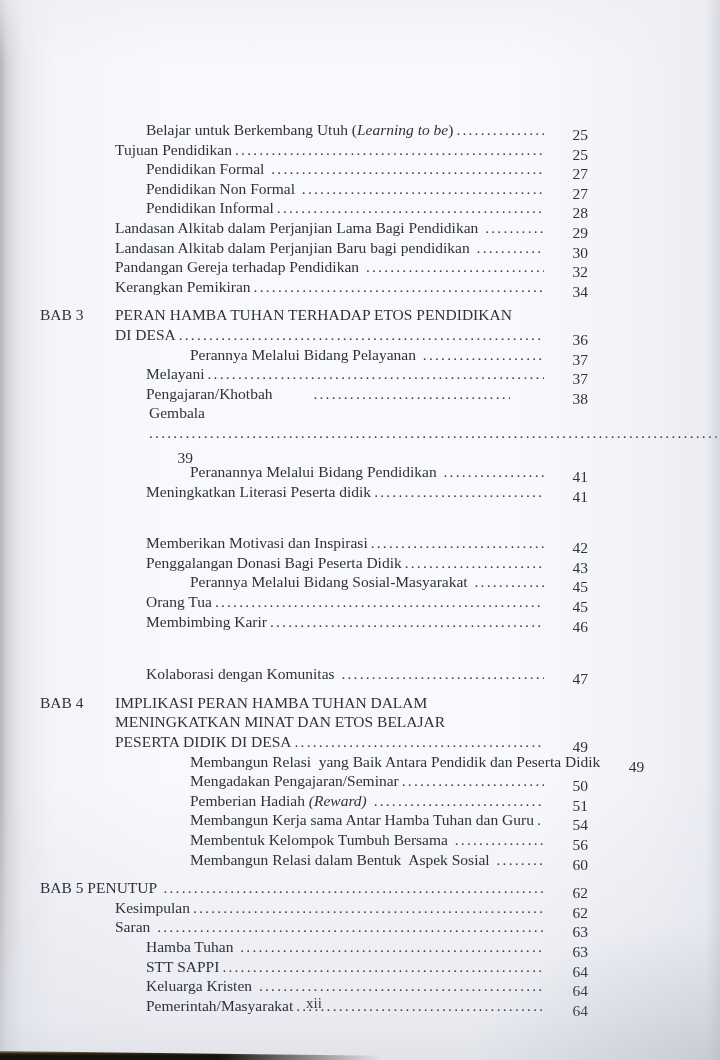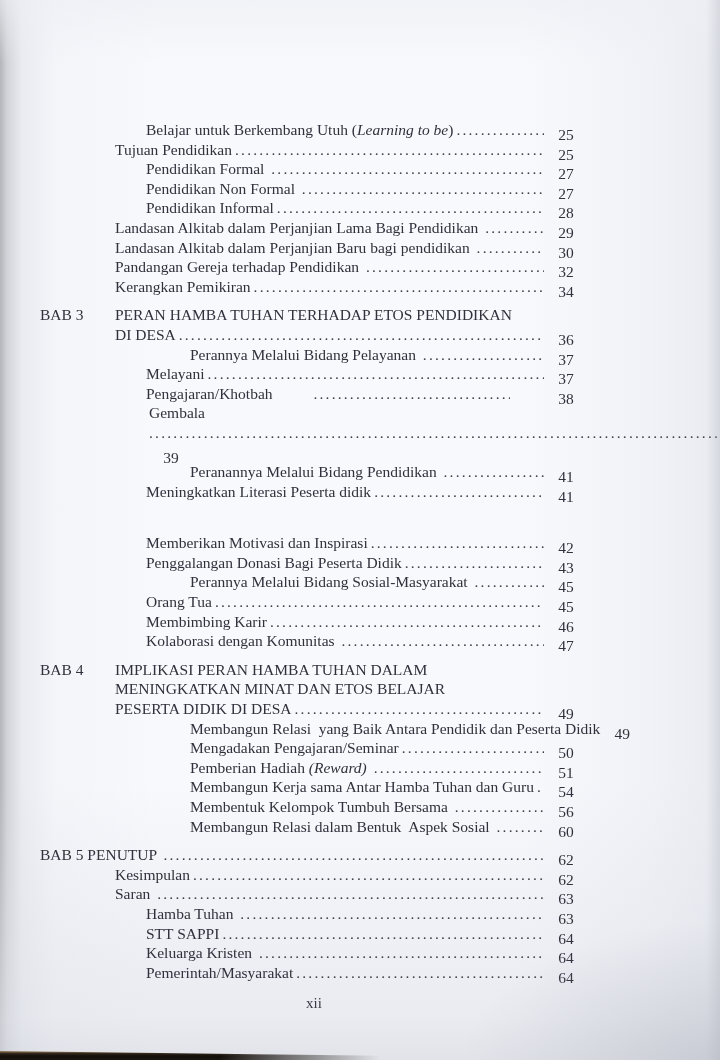--- a/index.html
+++ b/index.html
@@ -25,21 +25,21 @@
   .lvl2{padding-left:106px;}
   .leader{
     flex:1 1 auto; overflow:hidden; white-space:nowrap;
     letter-spacing:2.2px; margin-left:3px; color:#3c3d47;
     min-width:0;
   }
   .leader::after{
     content:"....................................................................................................................................................................................................";
   }
   .num{
-    flex:none; width:44px; text-align:center;
+    flex:none; width:44px; text-align:right;
     transform:translateY(5px);
   }
   .chapter{display:flex; margin-top:9px;}
   .ch-label{flex:none; width:75px; white-space:pre;}
   .ch-body{flex:1 1 auto; min-width:0;}
   .ch-line{white-space:pre;}
   .chapter-inline{margin-top:9px;}
   .folio{
     position:absolute; left:40px; top:995px; width:548px;
     text-align:center; font-size:15px; color:#3a3b45;
@@ -168,21 +168,21 @@
           <div class="row lvl2-in" style="padding-left: 31px;">
             <span class="t">Orang Tua</span>
             <span class="leader"></span>
             <span class="num">45</span>
           </div>
           <div class="row lvl2-in" style="padding-left: 31px;">
             <span class="t">Membimbing Karir</span>
             <span class="leader"></span>
             <span class="num">46</span>
           </div>
-          <div class="row lvl2-in" style="padding-left: 31px;">
+          <div class="row lvl2-in" style="padding-left: 31px; margin-top: 33px;">
             <span class="t">Kolaborasi dengan Komunitas </span>
             <span class="leader"></span>
             <span class="num">47</span>
           </div>
         </div>
       </div>
       <div class="chapter">
         <div class="ch-label">BAB 4</div>
         <div class="ch-body">
           <div class="ch-line">IMPLIKASI PERAN HAMBA TUHAN DALAM</div>

